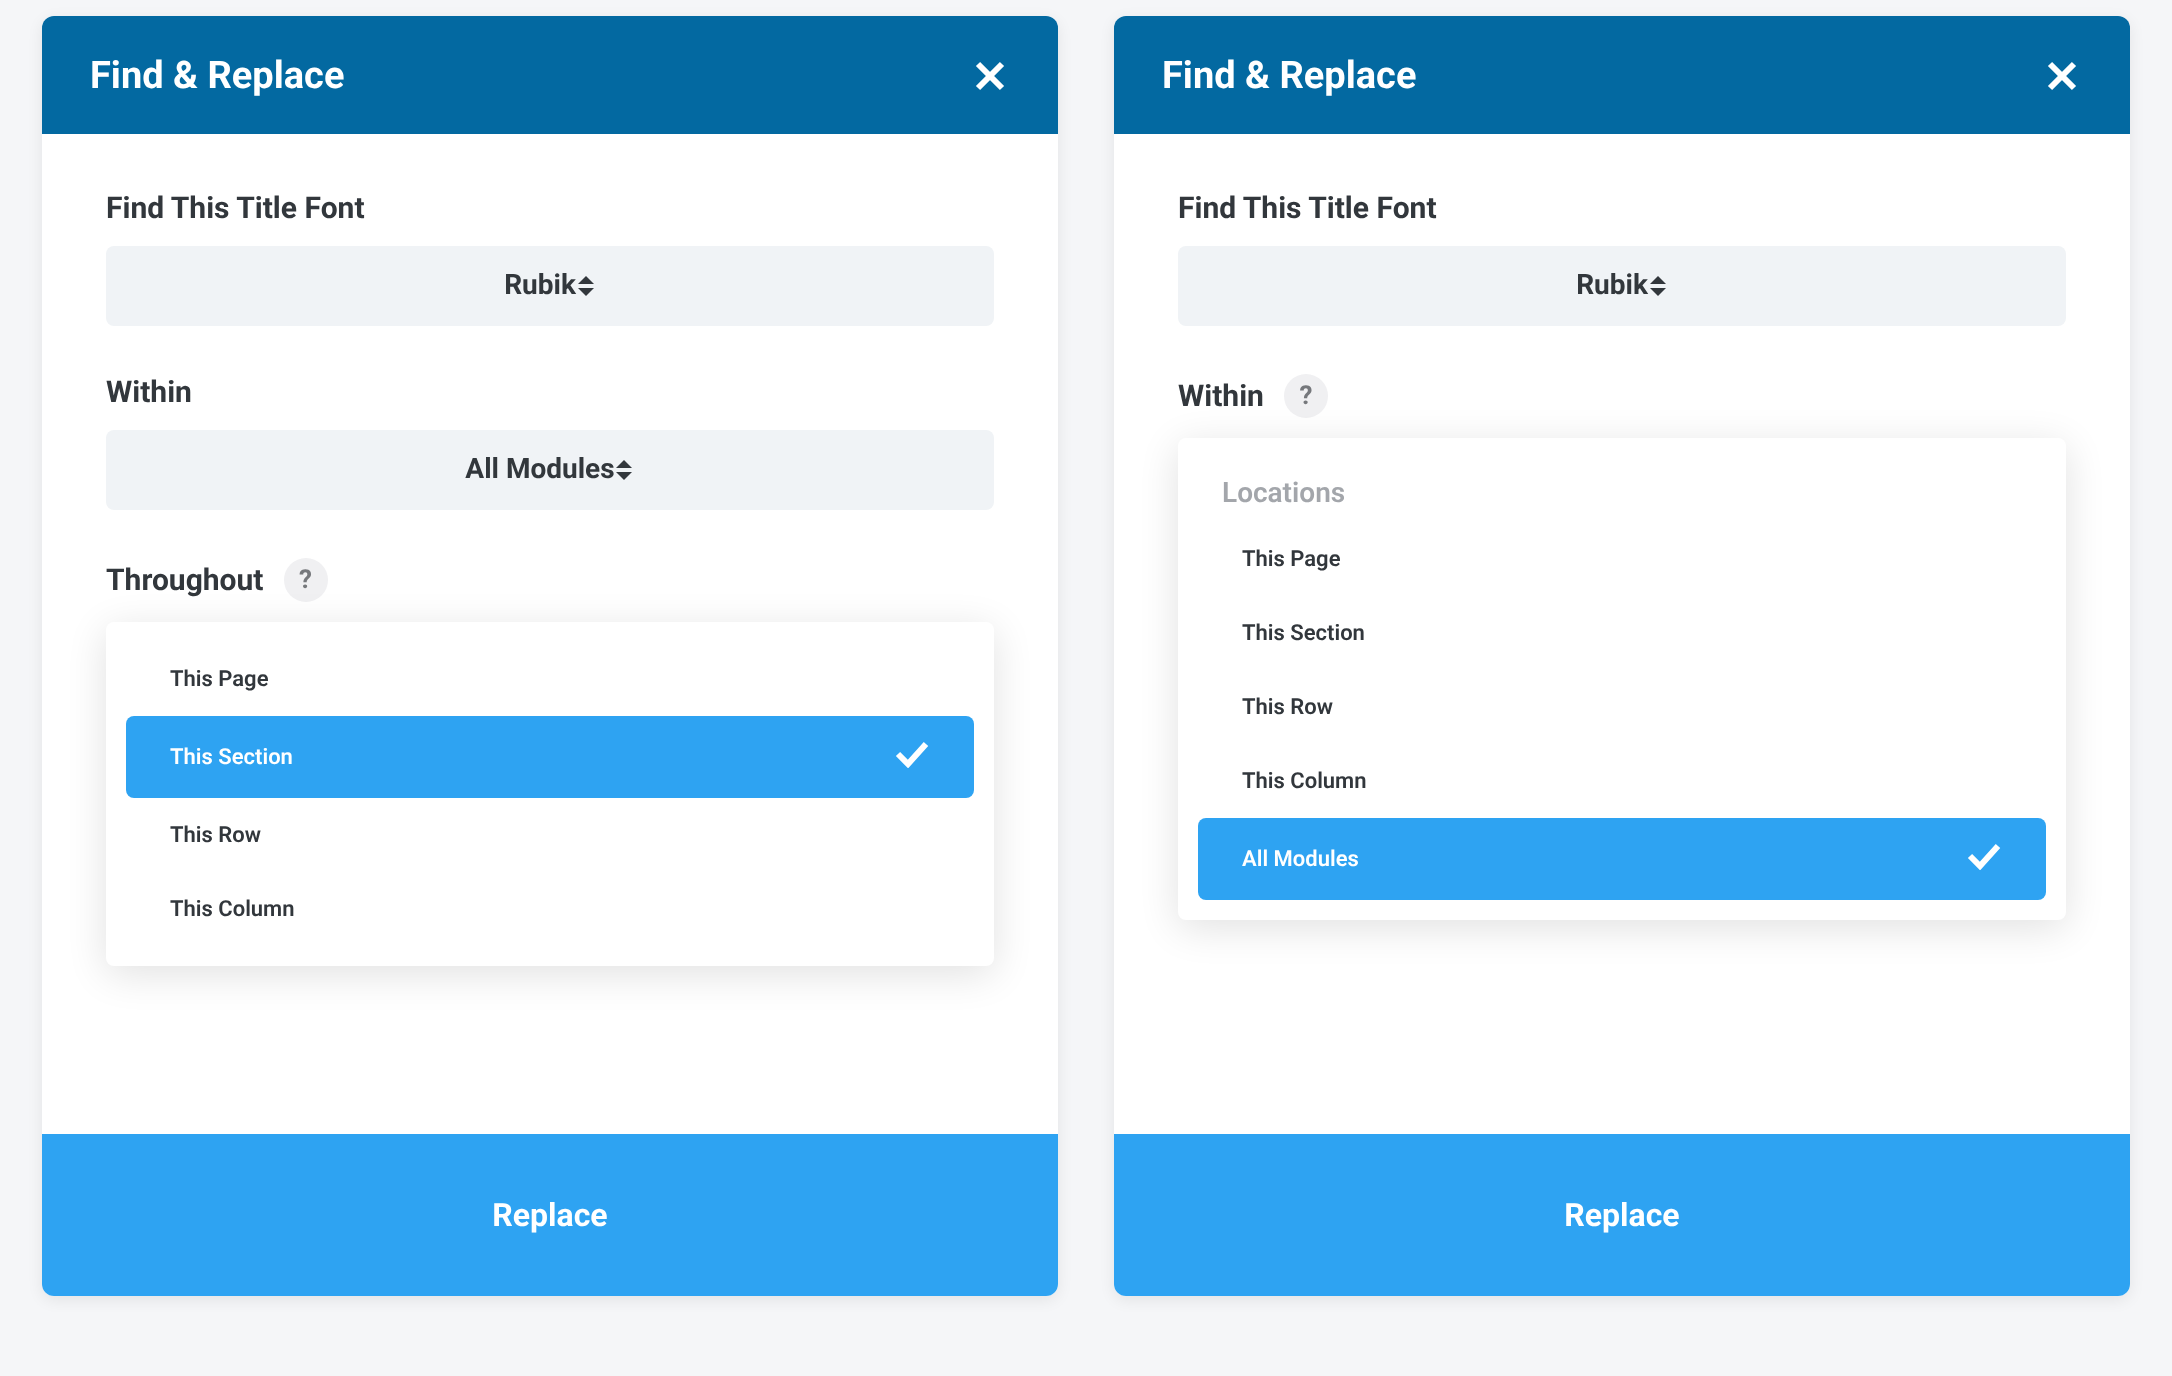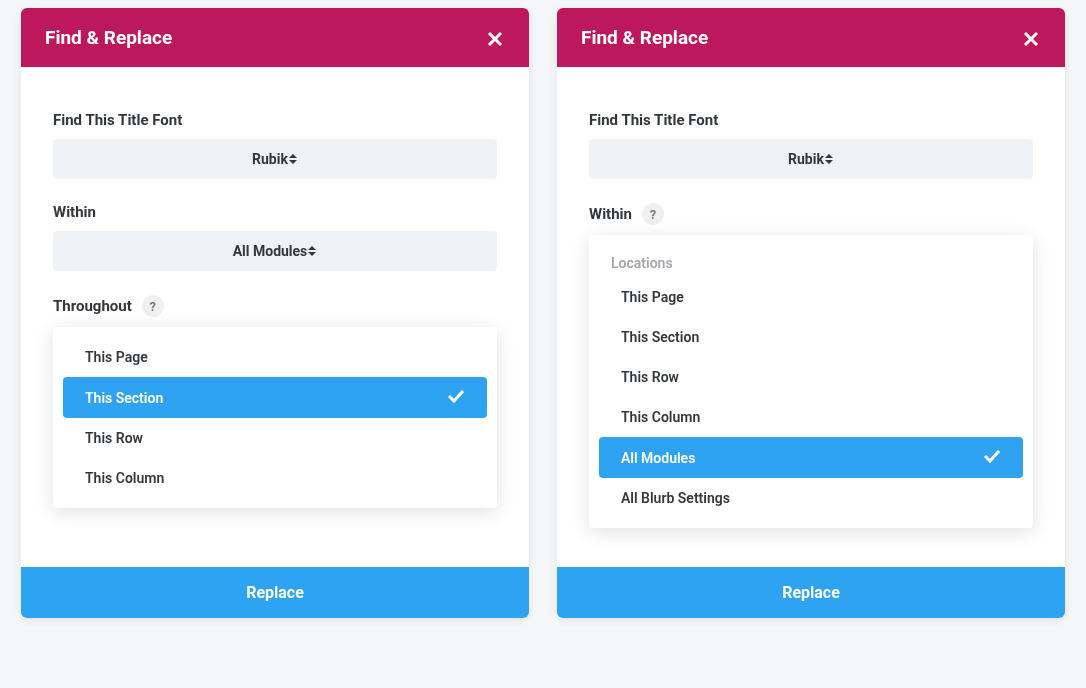--- a/index.html
+++ b/index.html
@@ -18,45 +18,45 @@
     }
     .modal {
       width: 508px;
       background: #fff;
       border-radius: 6px;
       overflow: hidden;
       box-shadow: 0 2px 8px rgba(0,0,0,0.08);
       position: relative;
     }
     .modal-header {
-      background: #be185d;
+      background: #0369a1;
       color: #fff;
       padding: 18px 24px;
       display: flex;
       justify-content: space-between;
-      align-items: flex-end;
+      align-items: center;
     }
     .modal-title {
       font-size: 19px;
       font-weight: 700;
     }
     .close-icon {
       width: 20px;
       height: 20px;
       cursor: pointer;
       display: flex;
       align-items: center;
       justify-content: center;
     }
     .close-icon svg {
       stroke: #fff;
       stroke-width: 3;
     }
     .modal-body {
-      padding: 44px 32px 24px 32px;
+      padding: 28px 32px 24px 32px;
       min-height: 500px;
     }
     .field-group {
       margin-bottom: 24px;
     }
     .field-label {
       font-size: 15px;
       font-weight: 700;
       color: #32373c;
       margin-bottom: 10px;
@@ -122,22 +122,22 @@
     .dropdown-group-label {
       padding: 10px 22px 6px 22px;
       color: #a3a6ab;
       font-weight: 600;
       font-size: 14px;
     }
     .dropdown-item {
       padding: 12px 22px;
       display: flex;
       justify-content: space-between;
-      align-items: flex-end;
-      font-size: 14px;
+      align-items: center;
+      font-size: 11px;
       font-weight: 600;
       color: #32373c;
       cursor: pointer;
       border-radius: 4px;
       margin: 0 10px;
     }
     .dropdown-item.selected {
       background: #2ea3f2;
       color: #fff;
     }
@@ -152,21 +152,21 @@
     .note-text {
       margin-left: 38px;
       color: #5a5d62;
       font-size: 14px;
       line-height: 1.5;
     }
     .modal-footer {
       background: #2ea3f2;
       color: #fff;
       text-align: center;
-      padding: 16px;
+      padding: 31px;
       font-size: 16px;
       font-weight: 700;
       cursor: pointer;
     }
     .right-body {
       padding-bottom: 10px;
     }
   </style>
 </head>
 <body>
@@ -275,22 +275,18 @@
           <span>This Column</span>
 
         </div>
 
         <div class="dropdown-item selected">
           <span>All Modules</span>
           <span class="check-icon"><svg width="18" height="14" viewBox="0 0 18 14">
                 <polyline points="2,7 7,12 16,2"></polyline>
               </svg></span>
         </div>
-        <div class="dropdown-item">
-          <span>All Blurb Settings</span>
-
-        </div>
       </div>
     </div>
 
   </div>
   <div class="modal-footer">Replace</div>
 </div>
 
 </body></html>

